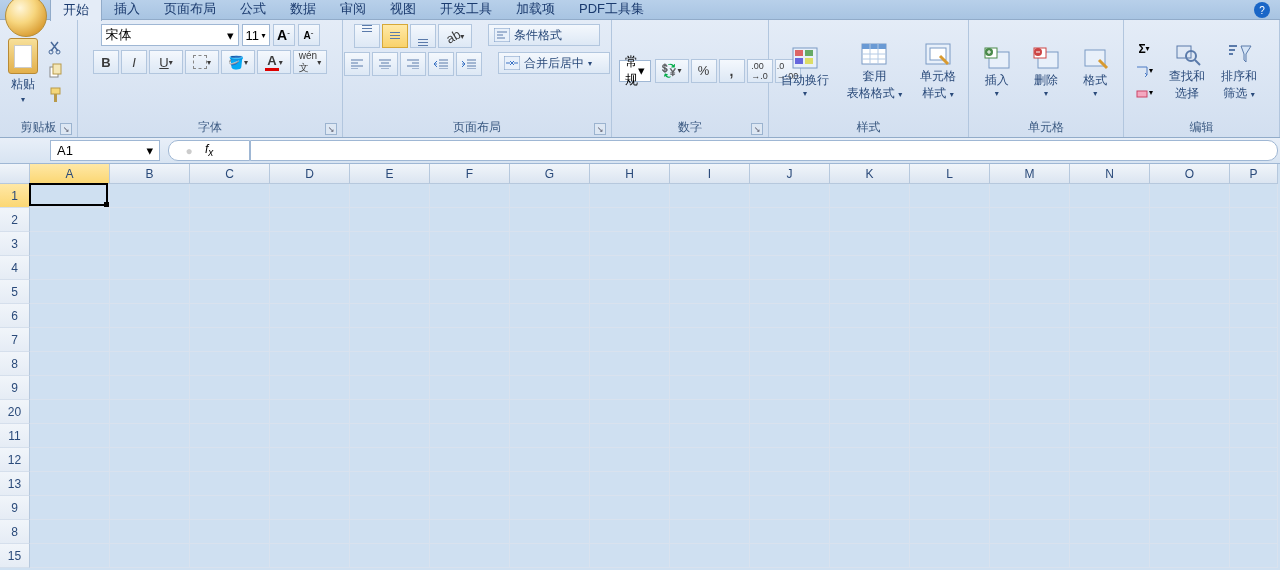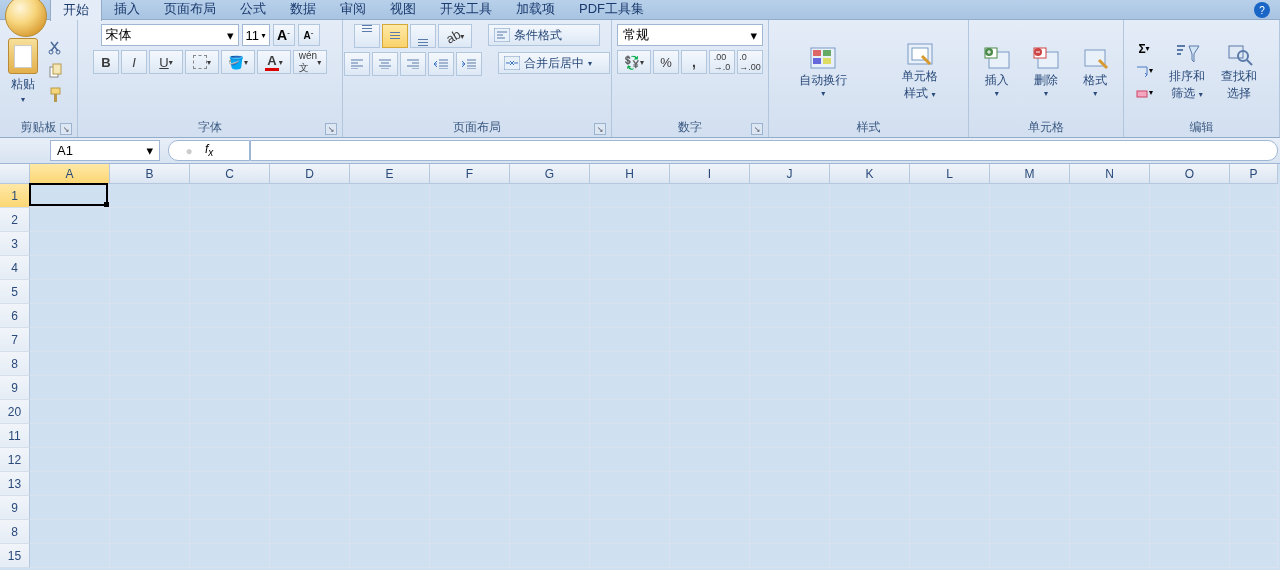--- a/index.html
+++ b/index.html
@@ -38,21 +38,21 @@
     .font-row2 { display: flex; gap: 2px; }
     .sq-btn2 { width: 26px; height: 24px; border: 1px solid #b2c6de; background: linear-gradient(#f4f8fd, #dde8f5); display: inline-flex; align-items: center; justify-content: center; font-size: 13px; color: #3a3a3a; }
     .sq-btn2.withdrop { width: 34px; }
 
     
     .align-body { display: flex; flex-direction: column; gap: 4px; padding: 2px 4px; width: 262px; }
     .align-row { display: flex; gap: 2px; }
     .wide-btn { height: 22px; border: 1px solid #b2c6de; background: linear-gradient(#f4f8fd, #dde8f5); display: inline-flex; align-items: center; padding: 0 5px; gap: 4px; font-size: 12px; color: #2a4a7a; }
 
     
-    .num-body { display: flex; flex-direction: column; gap: 4px; padding: 2px 4px; width: 150px; }
+    .num-body { display: flex; flex-direction: row; gap: 4px; padding: 2px 4px; width: 150px; }
     .num-format { width: 146px; height: 22px; background: #fff; border: 1px solid #9fb7d4; display: flex; align-items: center; padding: 0 5px; font-size: 13px; justify-content: space-between; }
 
     
     .big-btn-col { display: flex; flex-direction: column; align-items: center; padding: 2px 8px; font-size: 12px; color: #2a4a7a; }
     .big-btn-col .ic { width: 32px; height: 28px; display: flex; align-items: center; justify-content: center; }
     .edit-body { display: flex; }
     .edit-stack { display: flex; flex-direction: column; gap: 4px; padding: 2px 4px; justify-content: center; }
 
     
     .formula-bar { height: 26px; background: linear-gradient(#e8eff8, #d8e4f2); display: flex; align-items: center; border-bottom: 1px solid #9fb7d4; }
@@ -311,20 +311,31 @@
               <rect x="4" y="12" width="8" height="6" fill="#66d"></rect>
               <rect x="14" y="12" width="8" height="6" fill="#dd6"></rect>
             </svg>
           </div>
         <span>自动换行</span>
         <span class="drop-arr">▾</span>
       </div>
       <div class="big-btn-col">
         <div class="ic">
             <svg width="28" height="24">
+              <rect x="2" y="2" width="24" height="20" fill="#fff" stroke="#7a9ac4"></rect>
+              <rect x="2" y="2" width="24" height="5" fill="#6a9ad4"></rect>
+              <path d="M2 12 h24 M2 17 h24 M10 2 v20 M18 2 v20" stroke="#b4cae4"></path>
+            </svg>
+          </div>
+        <span>套用</span>
+        <span><span>表格格式</span> <span class="drop-arr">▾</span></span>
+      </div>
+      <div class="big-btn-col">
+        <div class="ic">
+            <svg width="28" height="24">
               <rect x="2" y="2" width="24" height="20" fill="#e8f0fa" stroke="#7a9ac4"></rect>
               <rect x="6" y="6" width="16" height="12" fill="#fff" stroke="#7a9ac4"></rect>
               <path d="M16 14 l8 8" stroke="#d89a2f" stroke-width="3"></path>
             </svg>
           </div>
         <span>单元格</span>
         <span><span>样式</span> <span class="drop-arr">▾</span></span>
       </div>
     </div>
     <div class="group-label"><span>样式</span></div>
@@ -386,37 +397,37 @@
         <span class="mini-icon" style="width:26px">
             <svg width="14" height="12">
               <rect x="2" y="4" width="10" height="6" fill="#f4a8c0" stroke="#c46"></rect>
             </svg>
             <span style="font-size:8px">▾</span>
           </span>
       </div>
       <div class="big-btn-col">
         <div class="ic">
             <svg width="28" height="24">
-              <path d="M4 4 h8 M4 8 h6 M4 12 h4" stroke="#5a7aaa" stroke-width="2"></path>
-              <path d="M16 4 h10 l-5 8 v8 l-2 -2 v-6 z" fill="#d4e4f7" stroke="#5a7aaa"></path>
-            </svg>
-          </div>
-        <span>排序和</span>
-        <span><span>筛选</span> <span class="drop-arr">▾</span></span>
+              <rect x="4" y="4" width="14" height="12" fill="none" stroke="#5a7aaa"></rect>
+              <circle cx="18" cy="14" r="5" fill="none" stroke="#5a7aaa" stroke-width="2"></circle>
+              <path d="M22 18 l5 5" stroke="#5a7aaa" stroke-width="2"></path>
+            </svg>
+          </div>
+        <span>查找和</span>
+        <span><span>选择</span></span>
       </div>
       <div class="big-btn-col">
         <div class="ic">
             <svg width="28" height="24">
-              <rect x="4" y="4" width="14" height="12" fill="none" stroke="#5a7aaa"></rect>
-              <circle cx="18" cy="14" r="5" fill="none" stroke="#5a7aaa" stroke-width="2"></circle>
-              <path d="M22 18 l5 5" stroke="#5a7aaa" stroke-width="2"></path>
-            </svg>
-          </div>
-        <span>查找和</span>
-        <span><span>选择</span></span>
+              <path d="M4 4 h8 M4 8 h6 M4 12 h4" stroke="#5a7aaa" stroke-width="2"></path>
+              <path d="M16 4 h10 l-5 8 v8 l-2 -2 v-6 z" fill="#d4e4f7" stroke="#5a7aaa"></path>
+            </svg>
+          </div>
+        <span>排序和</span>
+        <span><span>筛选</span> <span class="drop-arr">▾</span></span>
       </div>
     </div>
     <div class="group-label"><span>编辑</span></div>
   </div>
 </div>
 
 <div class="formula-bar">
   <div class="name-box">
     <span>A1</span>
     <span>▾</span>

